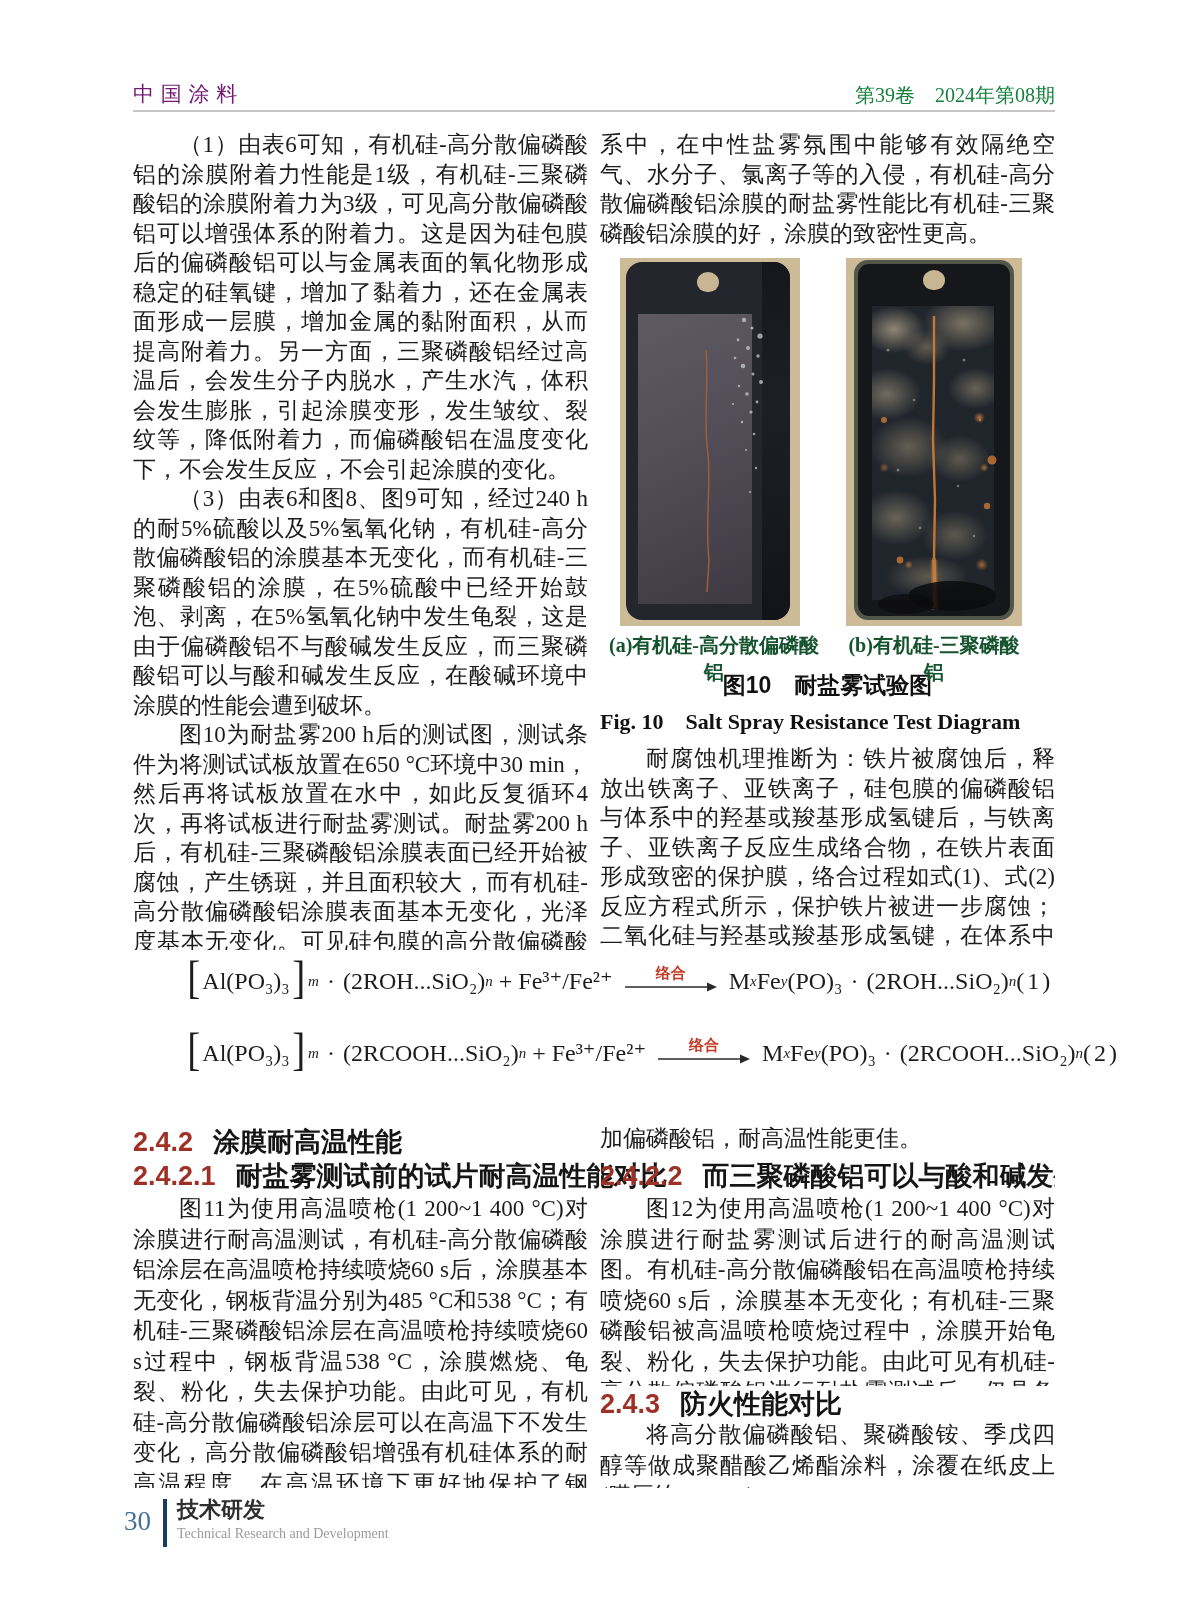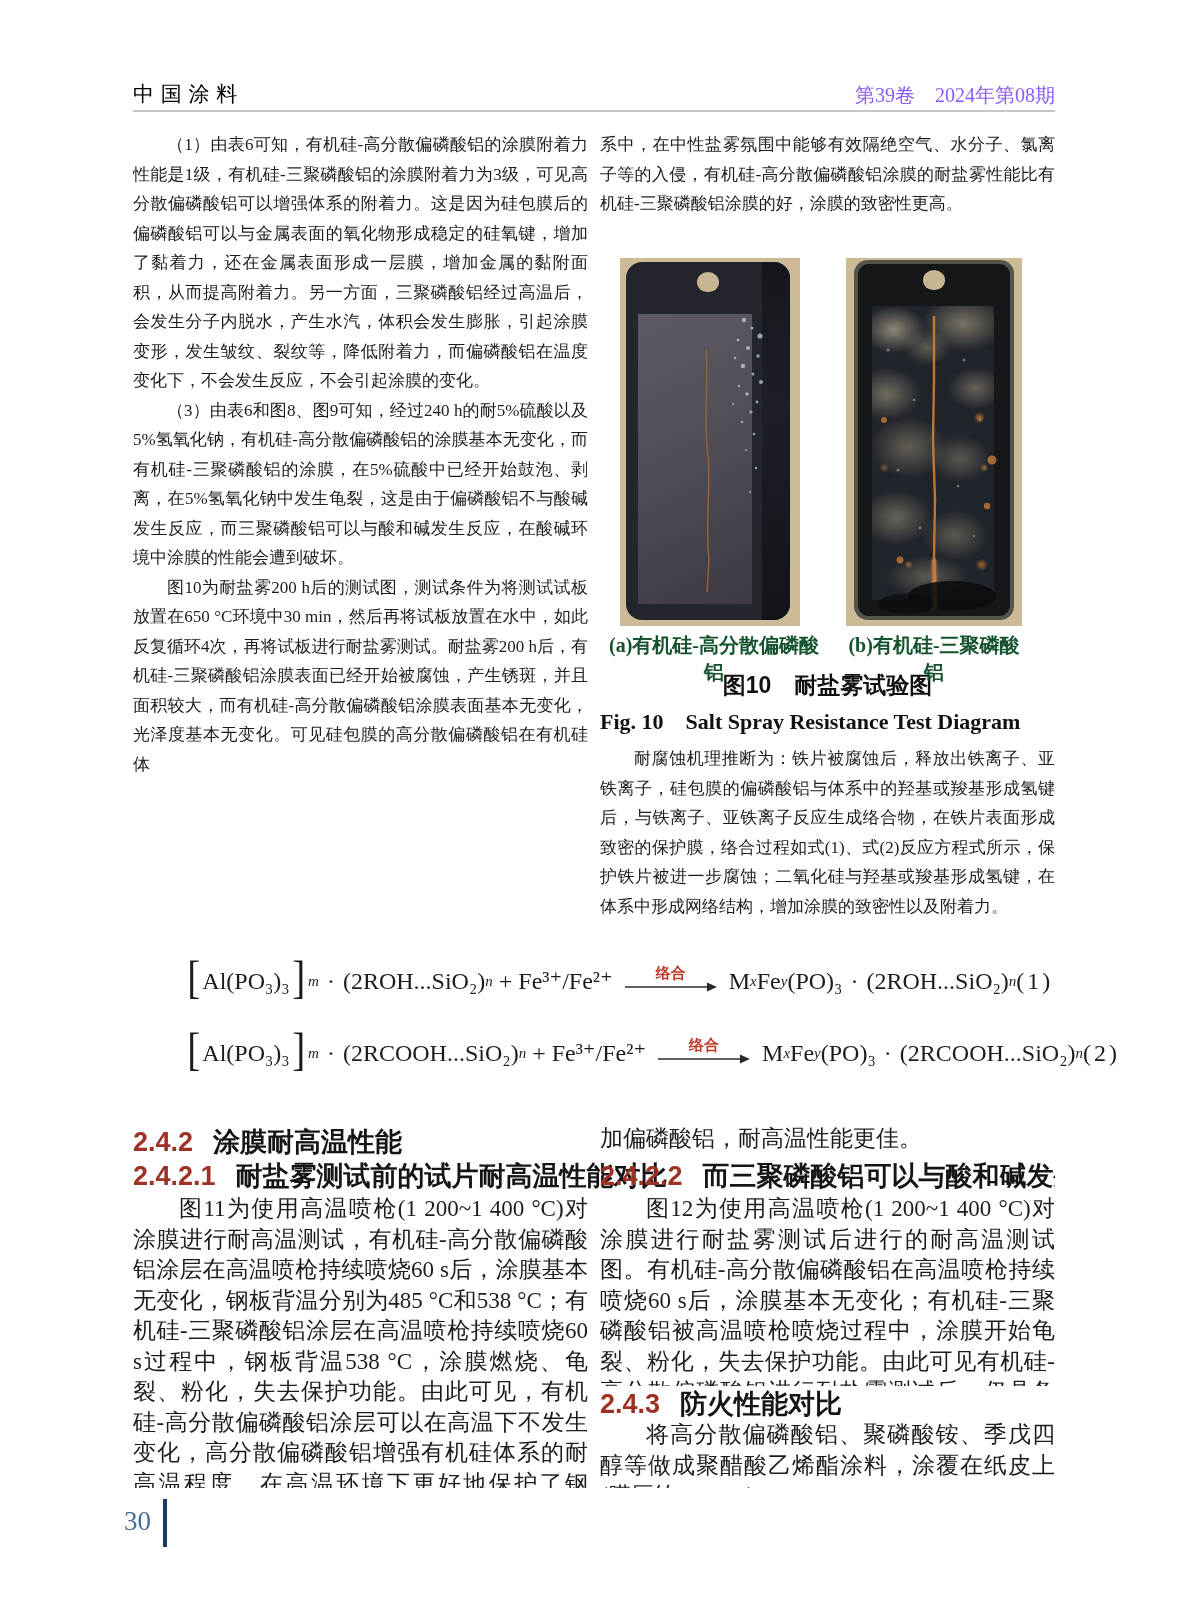--- a/index.html
+++ b/index.html
@@ -1,23 +1,23 @@
 <!DOCTYPE html>
 <html><head>
 <meta charset="utf-8">
 <style>
   html,body{margin:0;padding:0;background:#e8e8e8;}
   .page{position:relative;width:1187px;height:1600px;margin:0 auto;background:#ffffff;overflow:hidden;
         font-family:"Liberation Serif","DejaVu Serif",serif;color:#1c1c1c;}
   
-  .hdr-left{position:absolute;left:133px;top:80px;font-size:21px;color:#000000;letter-spacing:0.32em;}
-  .hdr-right{position:absolute;right:132px;top:82px;font-size:20px;color:#8b5cf6;}
+  .hdr-left{position:absolute;left:133px;top:80px;font-size:21px;color:#701a75;letter-spacing:0.32em;}
+  .hdr-right{position:absolute;right:132px;top:82px;font-size:20px;color:#15803d;}
   .hdr-rule{position:absolute;left:133px;right:132px;top:110px;height:2px;background:#c6c6c6;}
   
-  .para{font-size:17px;line-height:29.5px;text-align:justify;margin:0;}
+  .para{font-size:23px;line-height:29.5px;text-align:justify;margin:0;}
   .indent{text-indent:2em;}
   
   .region-top{position:absolute;left:133px;top:130px;width:922px;height:820px;overflow:hidden;}
   .col{position:absolute;top:0;width:455px;height:100%;}
   .col-l{left:0;}
   .col-r{left:467px;}
   
   .figure{position:absolute;left:0;top:128px;width:455px;}
   .fig-photos{position:relative;height:368px;}
   .photo{position:absolute;top:0;background:#cdbb97;}
@@ -261,15 +261,19 @@
       <div class="sec-h" style="top:286px;">
         <span class="sec-num">2.4.3</span><span>防火性能对比</span>
       </div>
       <p class="bpara indent" style="position:absolute;top:320px;width:455px;">将高分散偏磷酸铝、聚磷酸铵、季戊四醇等做成聚醋酸乙烯酯涂料，涂覆在纸皮上(膜厚约0.5 mm)，</p>
     </div>
   </div>
 
   <div class="footer">
     <span class="pg-num">30</span>
     <span class="ft-bar"></span>
+    <span>
+      <div class="ft-cn">技术研发</div>
+      <div class="ft-en">Technical Research and Development</div>
+    </span>
   </div>
 
 </div>
 
 </body></html>

